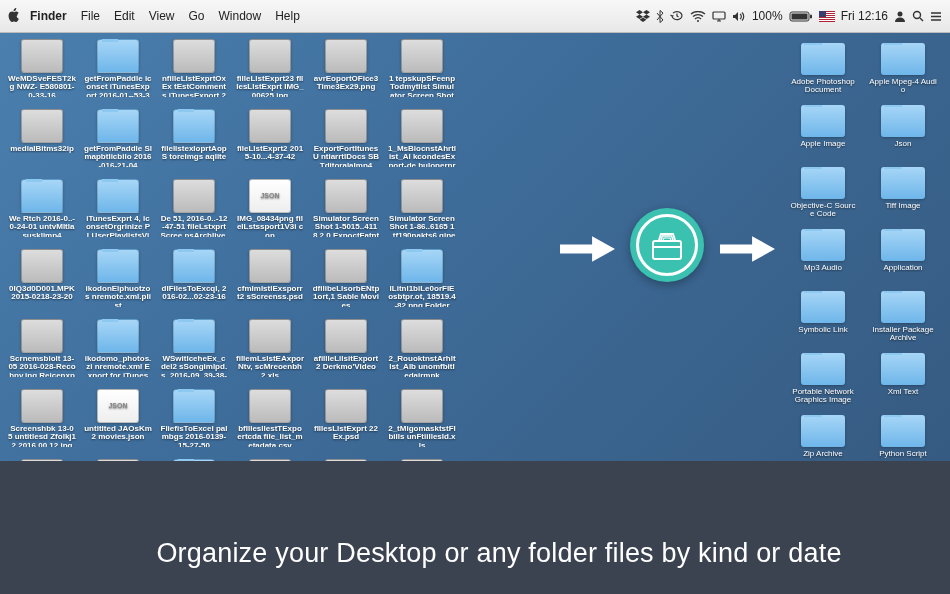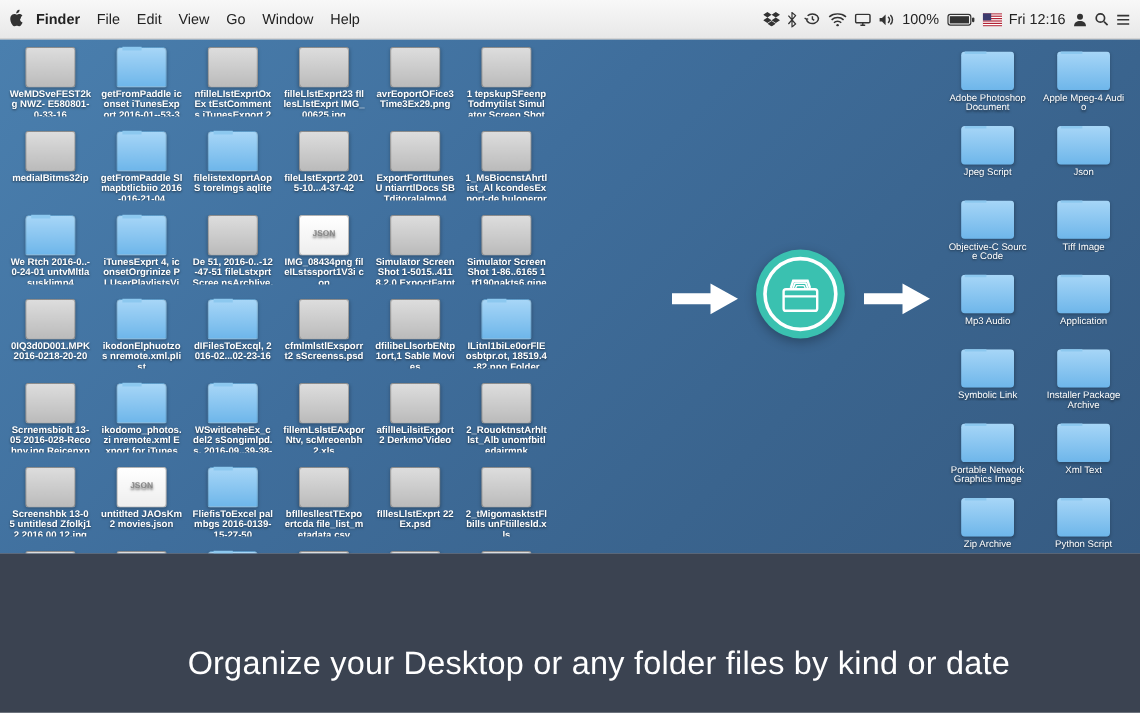--- a/index.html
+++ b/index.html
@@ -308,21 +308,21 @@
         <div class="thumb img-thumb"></div>
         <div class="label">Simulator Screen Shot 1-5015..4118.2.0 ExpoctFatntuie31 SBTutexn12d0.mhp4</div>
       </div>
       <div class="file">
         <div class="thumb img-thumb"></div>
         <div class="label">Simulator Screen Shot 1-86..6165 1_tf190nakts6.gipeor FillesToExgiLpteatrlgj gpjes.padsketrg</div>
       </div>
       <div class="file"></div>
       <div class="file">
         <div class="thumb img-thumb"></div>
-        <div class="label">0IQ3d0D001.MPK 2016-0218-20-20</div>
+        <div class="label">0IQ3d0D001.MPK 2015-0218-23-20</div>
       </div>
       <div class="file">
         <div class="thumb folder-thumb"></div>
         <div class="label">ikodonElphuotzos nremote.xml.pIist</div>
       </div>
       <div class="file">
         <div class="thumb folder-thumb"></div>
         <div class="label">dIFilesToExcql, 2016-02...02-23-16</div>
       </div>
       <div class="file">
@@ -437,21 +437,21 @@
       <div class="folder">
         <div class="fold-icon"></div>
         <div class="label">Adobe Photoshop Document</div>
       </div>
       <div class="folder">
         <div class="fold-icon"></div>
         <div class="label">Apple Mpeg-4 Audio</div>
       </div>
       <div class="folder">
         <div class="fold-icon"></div>
-        <div class="label">Jpeg Script</div>
+        <div class="label">Apple Image</div>
       </div>
       <div class="folder">
         <div class="fold-icon"></div>
         <div class="label">Json</div>
       </div>
       <div class="folder">
         <div class="fold-icon"></div>
         <div class="label">Objective-C Source Code</div>
       </div>
       <div class="folder">

